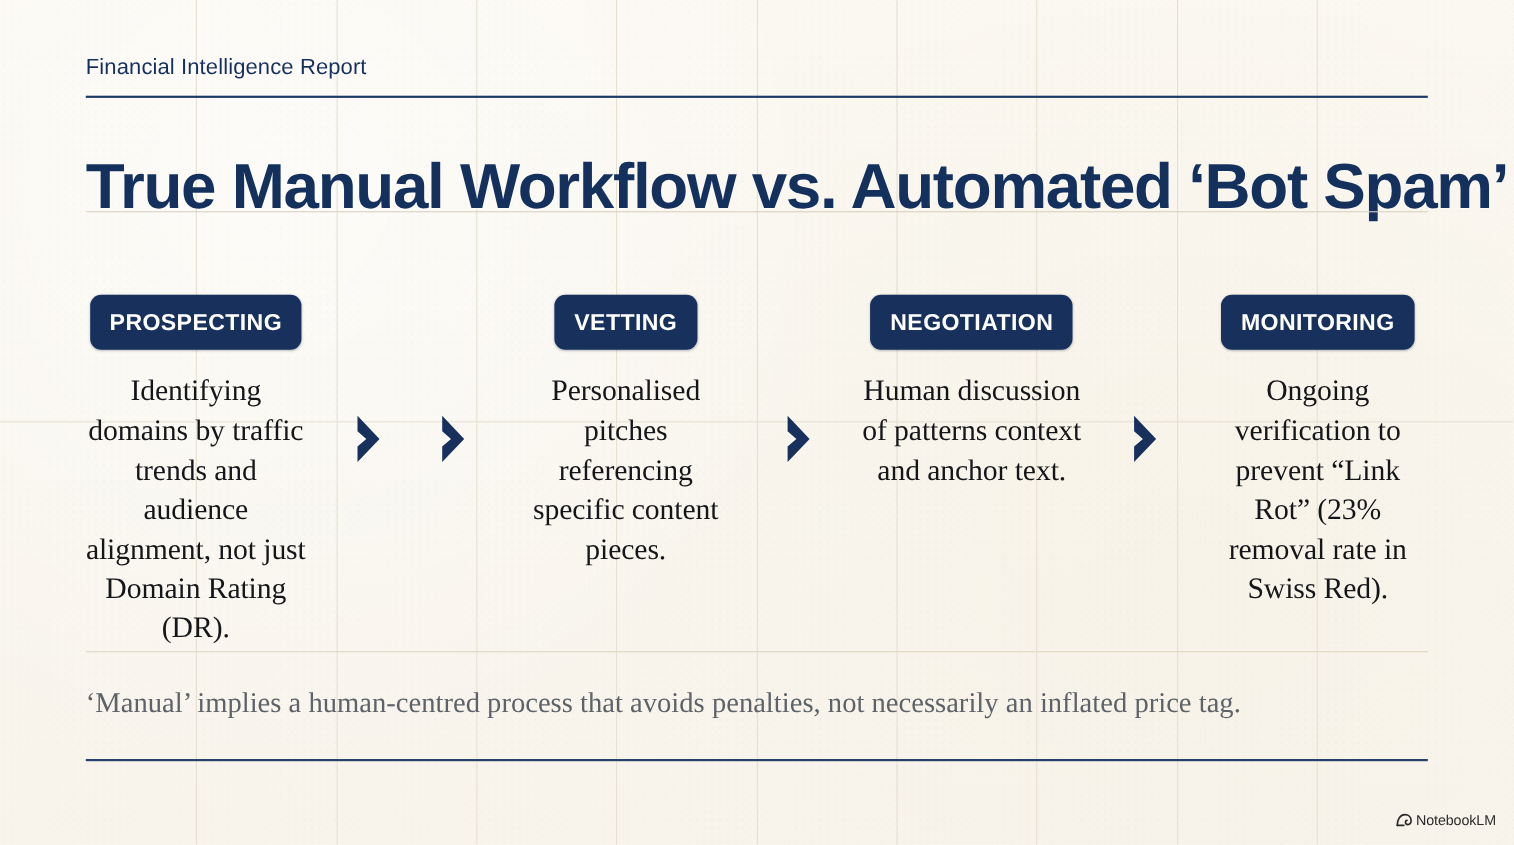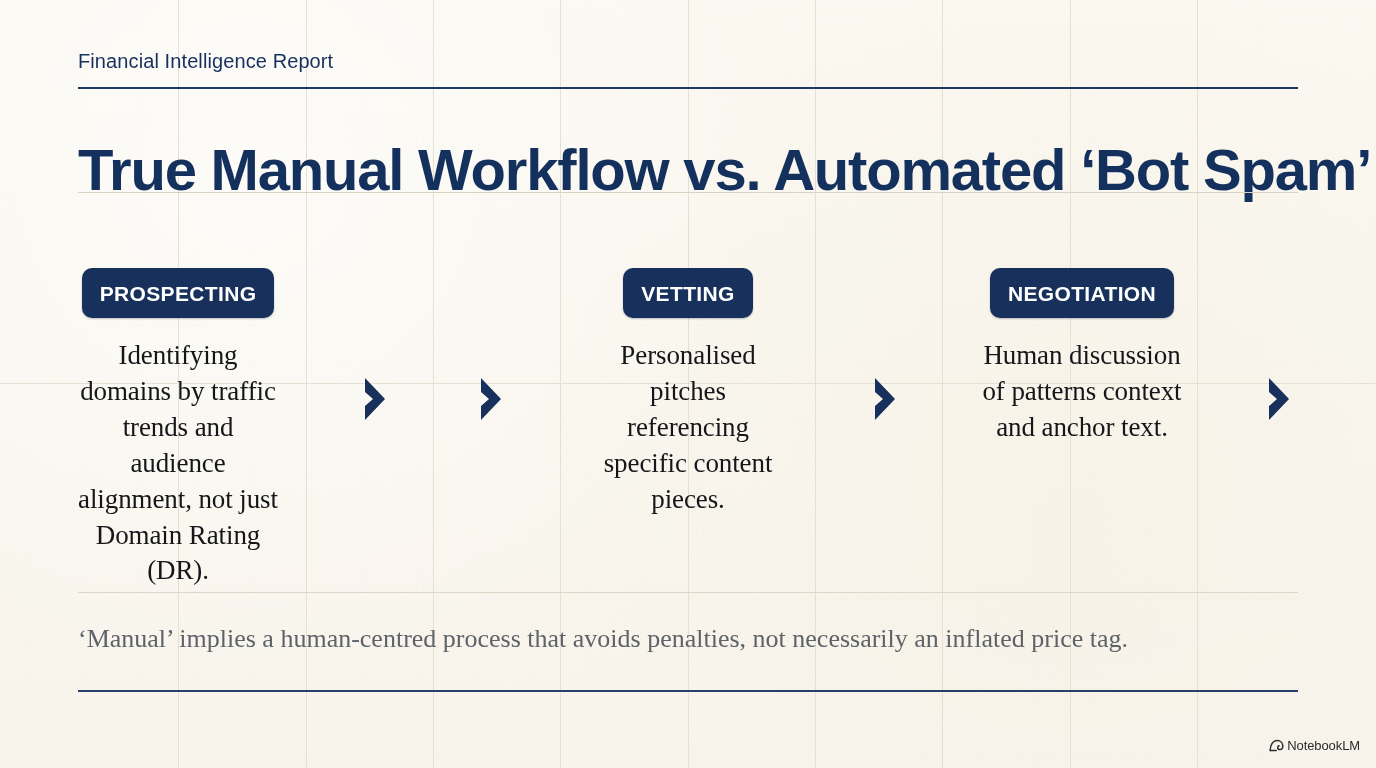--- a/index.html
+++ b/index.html
@@ -251,20 +251,24 @@
       <div class="badge">NEGOTIATION</div>
       <div class="stage-desc">Human discussion of patterns context and anchor text.</div>
     </div>
 
     <div class="chev">
       <svg width="26" height="46" viewBox="0 0 26 46" aria-hidden="true">
         <path d="M3 2 L23 23 L3 44 L3 30 L11 23 L3 16 Z" fill="currentColor"></path>
       </svg>
     </div>
 
+    <div class="stage">
+      <div class="badge">MONITORING</div>
+      <div class="stage-desc">Ongoing verification to prevent “Link Rot” (23% removal rate in Swiss Red).</div>
+    </div>
 
   </div>
 
   <div class="rule-foot-top"></div>
   <div class="caption">‘Manual’ implies a human-centred process that avoids penalties, not necessarily an inflated price tag.</div>
   <div class="rule-foot-bottom"></div>
 
   <div id="watermark">
     <span>
       <svg width="15" height="13" viewBox="0 0 15 13" aria-hidden="true">

